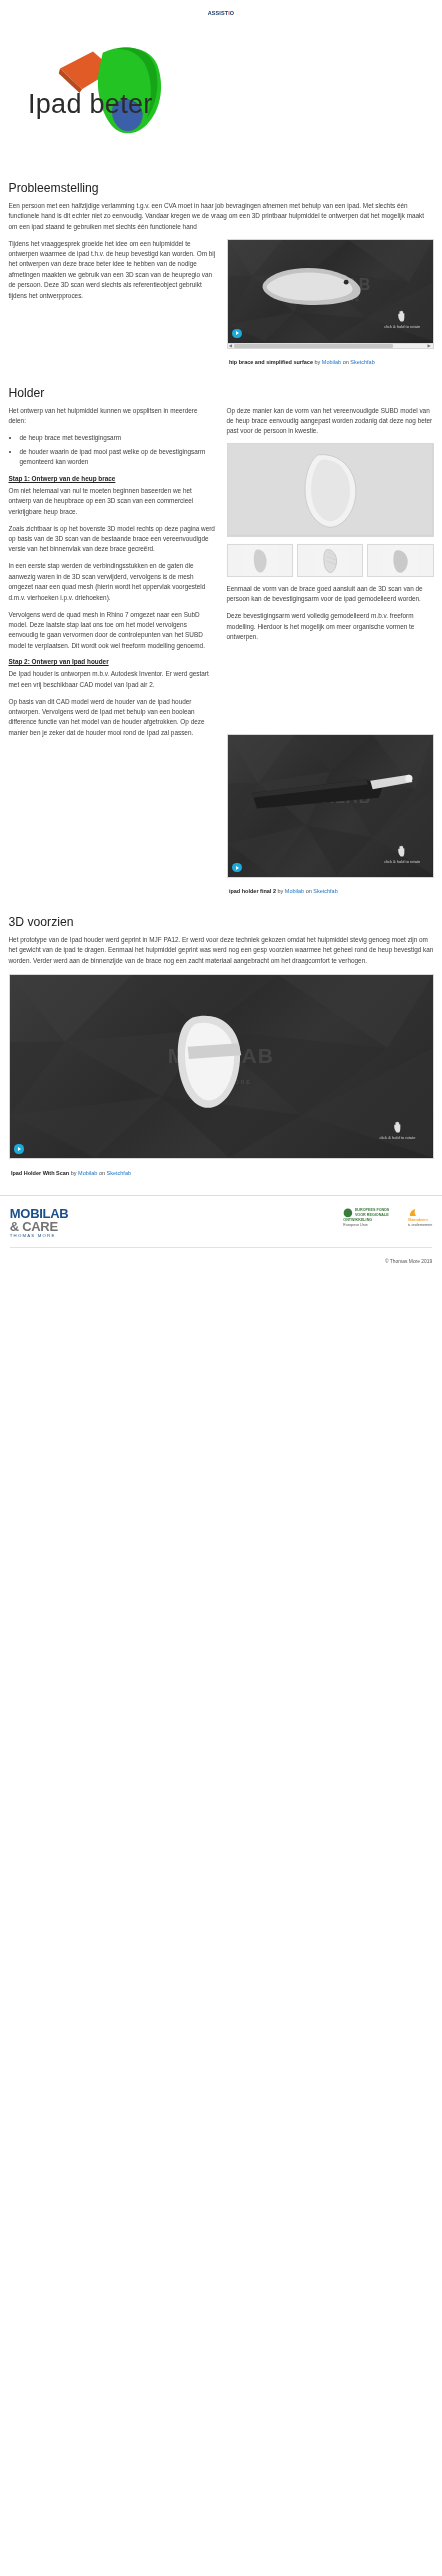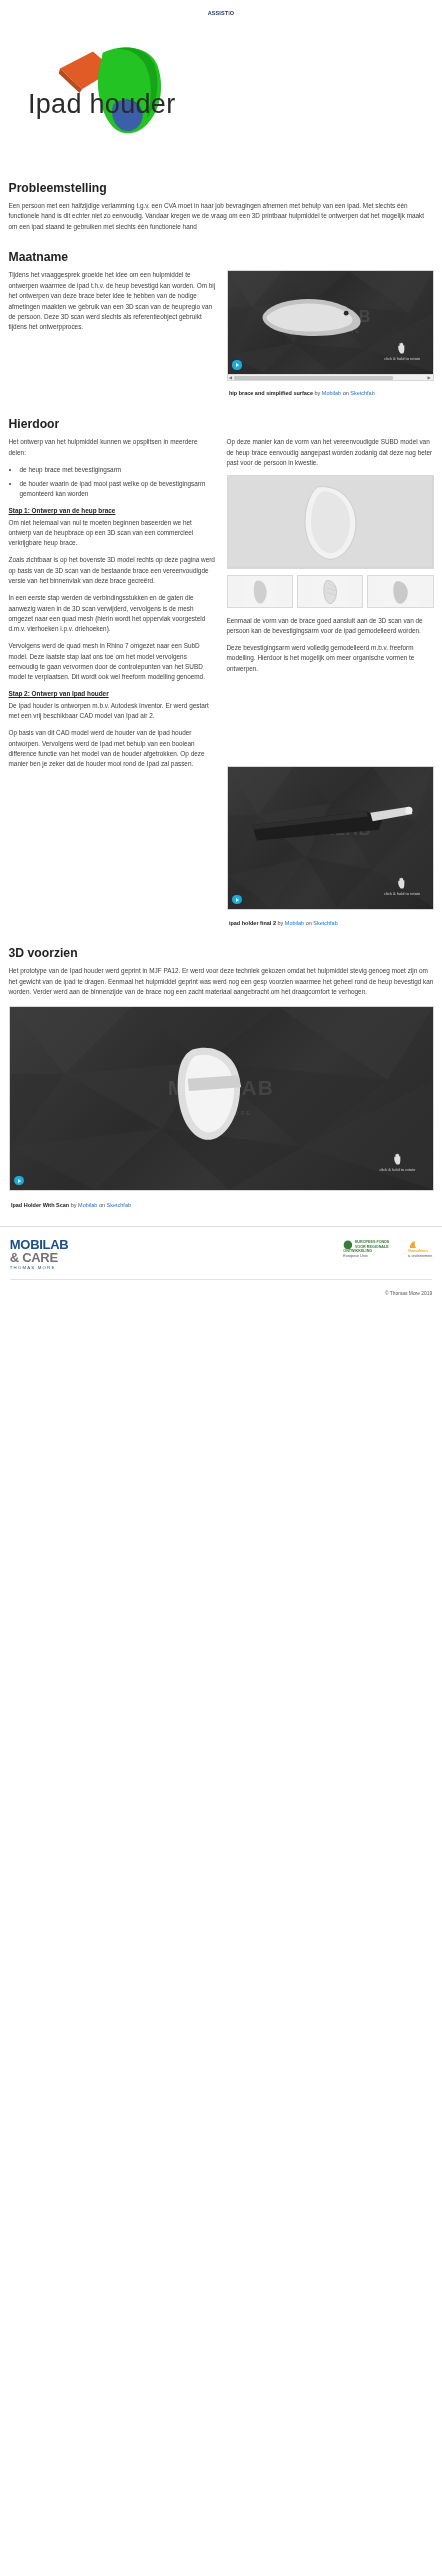--- a/index.html
+++ b/index.html
@@ -61,21 +61,21 @@
     height: 116px;
     z-index: 2;
   }
 
   
   .content {
     padding: 0 8.5px;
   }
   h2.section {
     font-size: 12.2px;
-    font-weight: bold;
+    font-weight: normal;
     color: #222;
     margin: 18.3px 0 6.1px 0;
   }
   p.body, li {
     font-size: 6.4px;
     line-height: 1.62;
     color: #3d3d3d;
     margin: 0 0 6.7px 0;
     text-align: left;
   }
@@ -301,29 +301,28 @@
 
       <path d="M78,24 C110,8 158,14 168,46 C180,82 172,120 150,142
                C130,162 104,160 90,140 C74,118 66,80 72,52 Z" fill="#22c322"></path>
       <path d="M100,18 C128,10 156,22 164,48 C172,76 166,110 150,132
                C160,100 160,62 144,38 C132,22 116,17 100,18 Z" fill="#16a516"></path>
 
       <path d="M96,108 C112,96 136,100 142,118 C148,138 132,156 114,152
                C98,148 88,124 96,108 Z" fill="#3b5fa8"></path>
       <path d="M112,100 C130,100 144,112 143,128 C141,110 128,102 112,100 Z" fill="#2f4c88"></path>
     </svg>
-    <div class="hero-title">Ipad houder</div>
+    <div class="hero-title">Ipad beter</div>
   </div>
 
   <div class="content">
 
     <h2 class="section">Probleemstelling</h2>
     <p class="body">Een persoon met een halfzijdige verlamming t.g.v. een CVA moet in haar job bevragingen afnemen met behulp van een ipad. Met slechts één functionele hand is dit echter niet zo eenvoudig. Vandaar kregen we de vraag om een 3D printbaar hulpmiddel te ontwerpen dat het mogelijk maakt om een ipad staand te gebruiken met slechts één functionele hand</p>
 
-    <h2 class="section">Maatname</h2>
     <div class="cols">
       <div class="col">
         <p class="body">Tijdens het vraaggesprek groeide het idee om een hulpmiddel te ontwerpen waarmee de ipad t.h.v. de heup bevestigd kan worden. Om bij het ontwerpen van deze brace beter idee te hebben van de nodige afmetingen maakten we gebruik van een 3D scan van de heupregio van de persoon. Deze 3D scan werd slechts als referentieobject gebruikt tijdens het ontwerpproces.</p>
       </div>
       <div class="col">
         <div class="embed">
           <div class="embed-viewport">
             <svg class="facets" viewBox="0 0 340 168" preserveAspectRatio="none">
               <polygon points="0,0 90,0 40,60" fill="#3e3e3e"></polygon>
               <polygon points="90,0 200,0 140,50" fill="#333"></polygon>
@@ -361,21 +360,21 @@
         <div class="embed-caption">
           <b>hip brace and simplified surface</b>
           <span>by</span>
           <a class="link" href="#">Mobilab</a>
           <span>on</span>
           <a class="link" href="#">Sketchfab</a>
         </div>
       </div>
     </div>
 
-    <h2 class="section">Hierdoor</h2>
+    <h2 class="section">Holder</h2>
     <div class="cols">
 
       <div class="col">
         <p class="body">Het ontwerp van het hulpmiddel kunnen we opsplitsen in meerdere delen:</p>
         <ul class="bullets">
           <li>de heup brace met bevestigingsarm</li>
           <li>de houder waarin de ipad mooi past welke op de bevestigingsarm gemonteerd kan worden</li>
         </ul>
         <div class="subhead underline">Stap 1: Ontwerp van de heup brace</div>
         <p class="body">Om niet helemaal van nul te moeten beginnen baseerden we het ontwerp van de heupbrace op een 3D scan van een commercieel verkrijgbare heup brace.</p>

